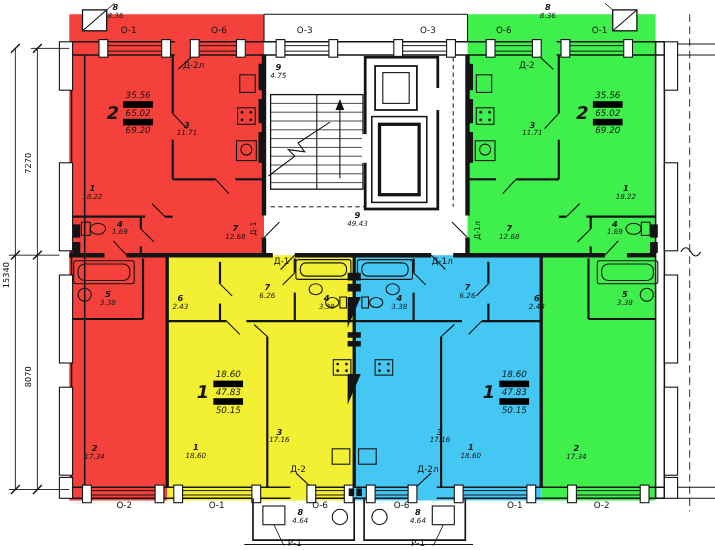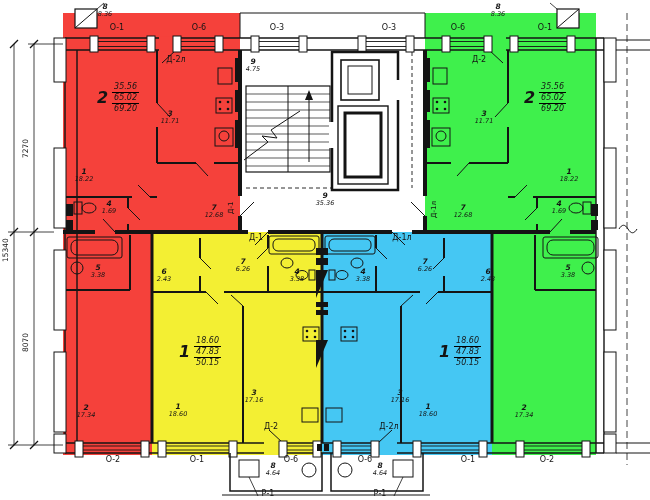--- a/index.html
+++ b/index.html
@@ -7,21 +7,21 @@
         font-family:"DejaVu Sans",sans-serif;color:#141414;}
   #plan svg{position:absolute;left:0;top:0;}
   .lbl{position:absolute;transform:translateX(-50%);text-align:center;white-space:nowrap;
        font:italic 6.5px/1.12 "DejaVu Sans",sans-serif;color:#141414;}
   .lbl .n{font-size:7.5px;font-weight:bold;}
   .tag{position:absolute;transform:translateX(-50%);white-space:nowrap;
        font:8px/1 "DejaVu Sans",sans-serif;color:#141414;}
   .apt{position:absolute;transform:translateX(-50%);display:flex;align-items:center;gap:4px;}
   .apt .big{font:italic 16px/1 "DejaVu Sans",sans-serif;font-weight:bold;}
   .apt .stack{font:italic 8px/1.25 "DejaVu Sans",sans-serif;text-align:center;}
-  .apt .stack .u{border-bottom:1px solid #000000;padding:0 2px;font-style:italic;}
+  .apt .stack .u{border-bottom:6px solid #000000;padding:0 2px;font-style:italic;}
   .vdim{position:absolute;transform:rotate(-90deg);transform-origin:0 0;white-space:nowrap;
         font:7.5px/1 "DejaVu Sans",sans-serif;color:#141414;}
 </style>
 </head>
 <body>
 
 <div id="plan">
 
 <svg width="650" height="500" viewBox="0 0 650 500">
 
@@ -418,21 +418,21 @@
 </div>
 <div class="tag" style="left:268px;top:490px">Р-1</div>
 <div class="tag" style="left:380px;top:490px">Р-1</div>
 
 <div class="lbl" style="left:253px;top:58px">
   <div class="n">9</div>
   <div>4.75</div>
 </div>
 <div class="lbl" style="left:325px;top:192px">
   <div class="n">9</div>
-  <div>35.36</div>
+  <div>49.43</div>
 </div>
 
 <div class="apt" style="left:118px;top:82px">
   <div class="big">2</div>
   <div class="stack">
     <div class="u">35.56</div>
     <div class="u">65.02</div>
     <div>69.20</div>
   </div>
 </div>

